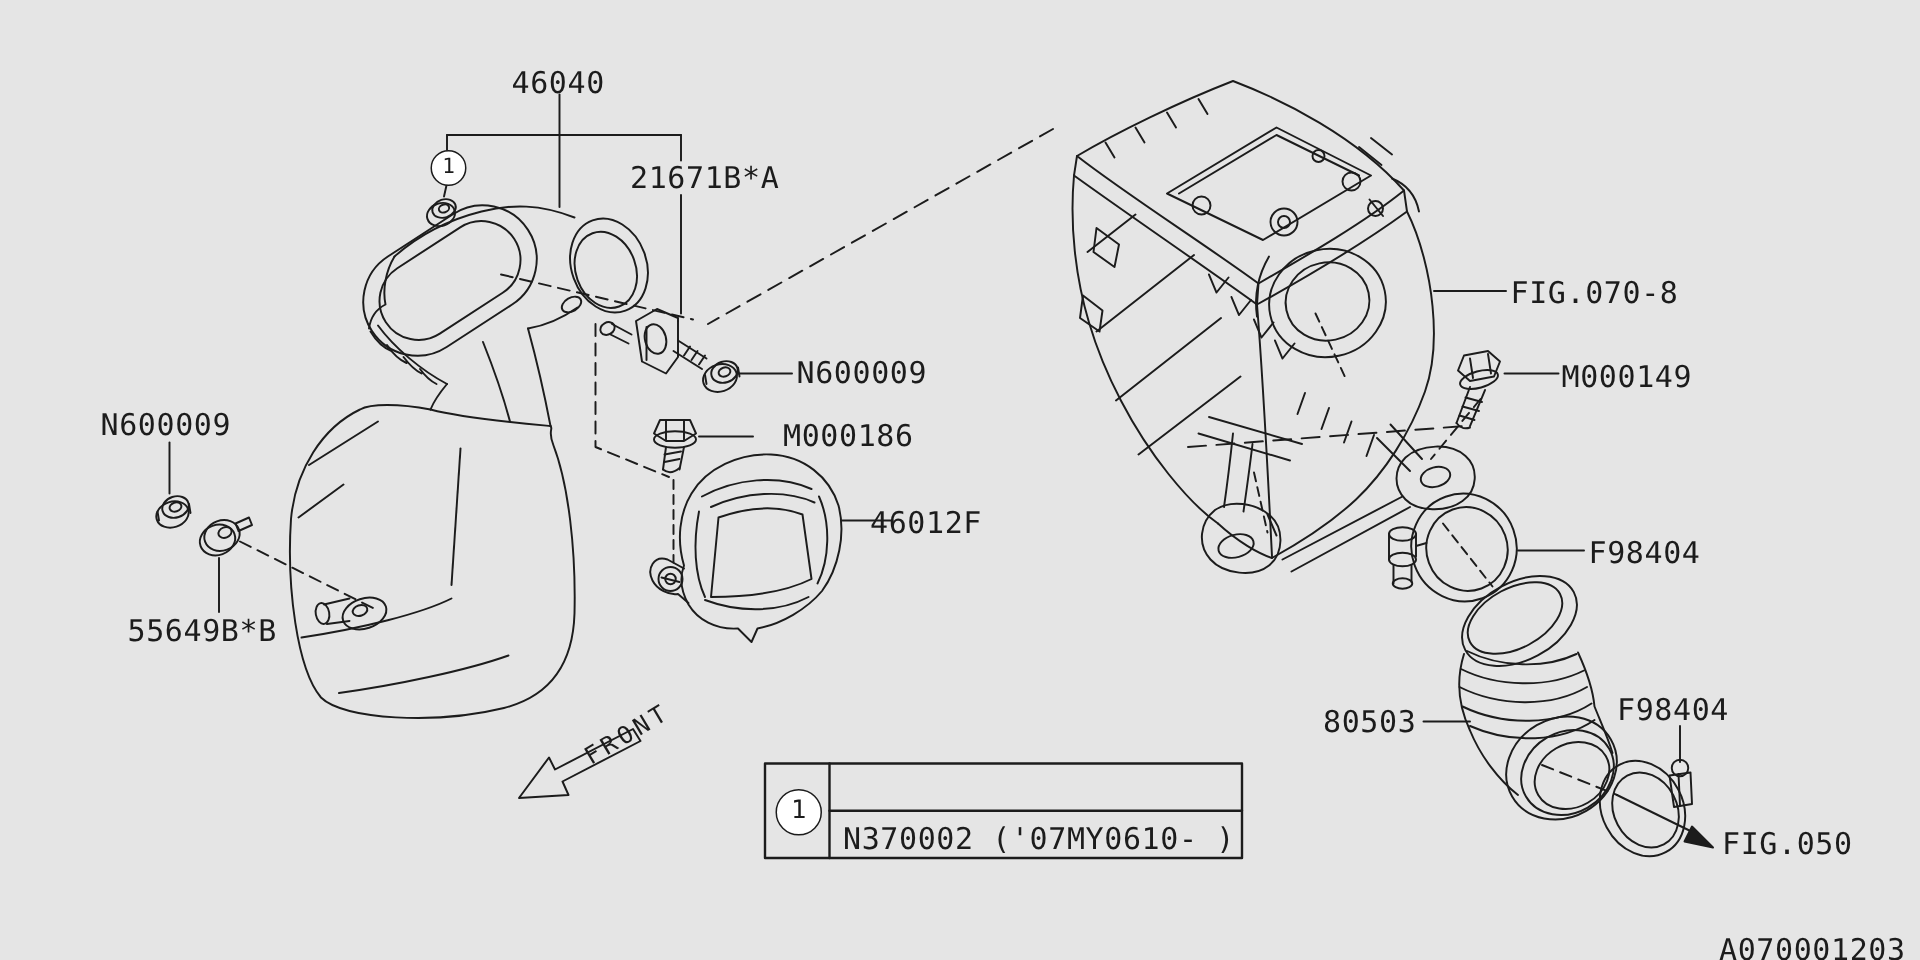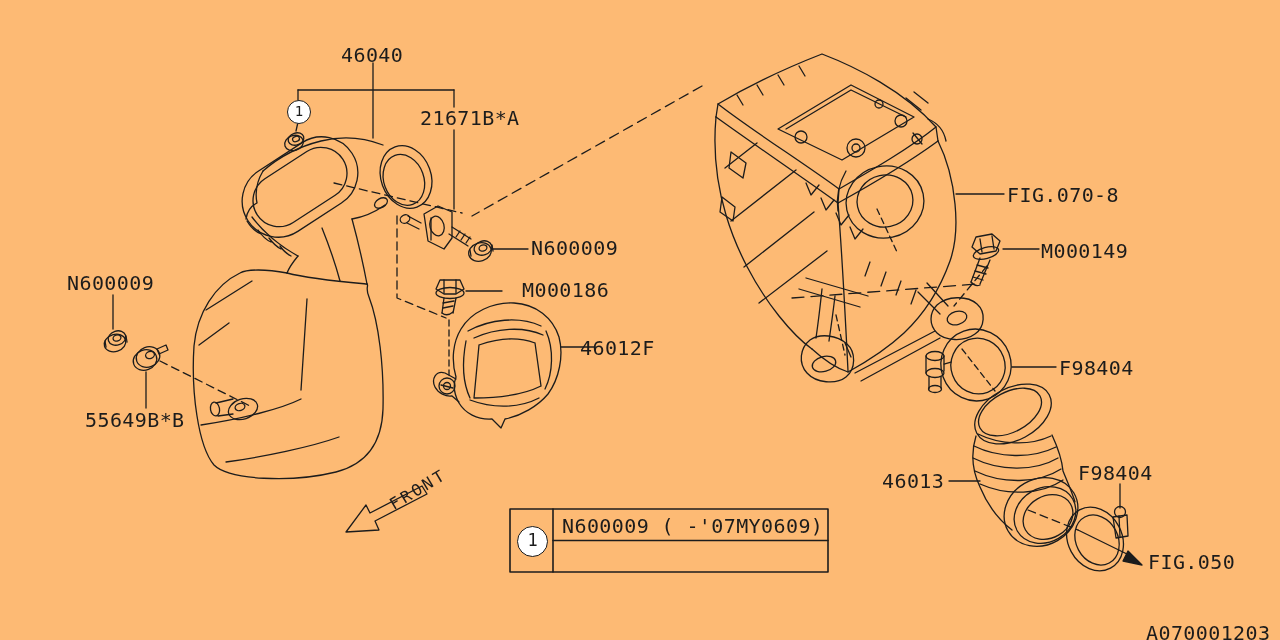--- a/index.html
+++ b/index.html
@@ -1,16 +1,16 @@
 <!DOCTYPE html>
 <html><head>
 <meta charset="utf-8">
 <style>
   html,body{margin:0;padding:0;background:#fff;}
-  .stage{position:relative;width:1280px;height:640px;background:#fdba74;overflow:hidden;
+  .stage{position:relative;width:1280px;height:640px;background:#e5e5e5;overflow:hidden;
          font-family:"DejaVu Sans Mono","Liberation Mono",monospace;color:#1c1c1c;}
   .stage svg{position:absolute;left:0;top:0;}
   .lbl{position:absolute;font-size:20px;line-height:20px;letter-spacing:.4px;white-space:pre;}
   .callout{position:absolute;border:1.4px solid #1c1c1c;border-radius:50%;text-align:center;background:#fff;}
   .callout-top{left:287px;top:100px;width:22px;height:22px;font-size:14px;line-height:20px;}
   .callout-legend{left:517px;top:526px;width:29px;height:29px;font-size:17px;line-height:27px;}
   .front{position:absolute;left:391px;top:496px;font-size:16px;letter-spacing:3px;
          transform:rotate(-31deg);transform-origin:0 50%;}
   .footer-code{position:absolute;left:1146px;top:621px;font-size:20px;letter-spacing:.4px;}
 </style>
@@ -249,23 +249,23 @@
 <div class="callout callout-top">1</div>
 <div class="lbl" style="left:420px;top:108px">21671B*A</div>
 <div class="lbl" style="left:531px;top:238px">N600009</div>
 <div class="lbl" style="left:522px;top:280px">M000186</div>
 <div class="lbl" style="left:580px;top:338px">46012F</div>
 <div class="lbl" style="left:67px;top:273px">N600009</div>
 <div class="lbl" style="left:85px;top:410px">55649B*B</div>
 <div class="lbl" style="left:1007px;top:185px">FIG.070-8</div>
 <div class="lbl" style="left:1041px;top:241px">M000149</div>
 <div class="lbl" style="left:1059px;top:358px">F98404</div>
-<div class="lbl" style="left:882px;top:471px">46013</div>
+<div class="lbl" style="left:882px;top:471px">80503</div>
 <div class="lbl" style="left:1078px;top:463px">F98404</div>
 <div class="lbl" style="left:1148px;top:552px">FIG.050</div>
 <div class="front">FRONT</div>
 
 <div class="callout callout-legend">1</div>
-<div class="lbl" style="left:562px;top:516px">N600009 ( -'07MY0609)</div>
+<div class="lbl" style="left:562px;top:549px">N370002 ('07MY0610- )</div>
 
 <div class="footer-code">A070001203</div>
 
 </div>
 
 </body></html>

